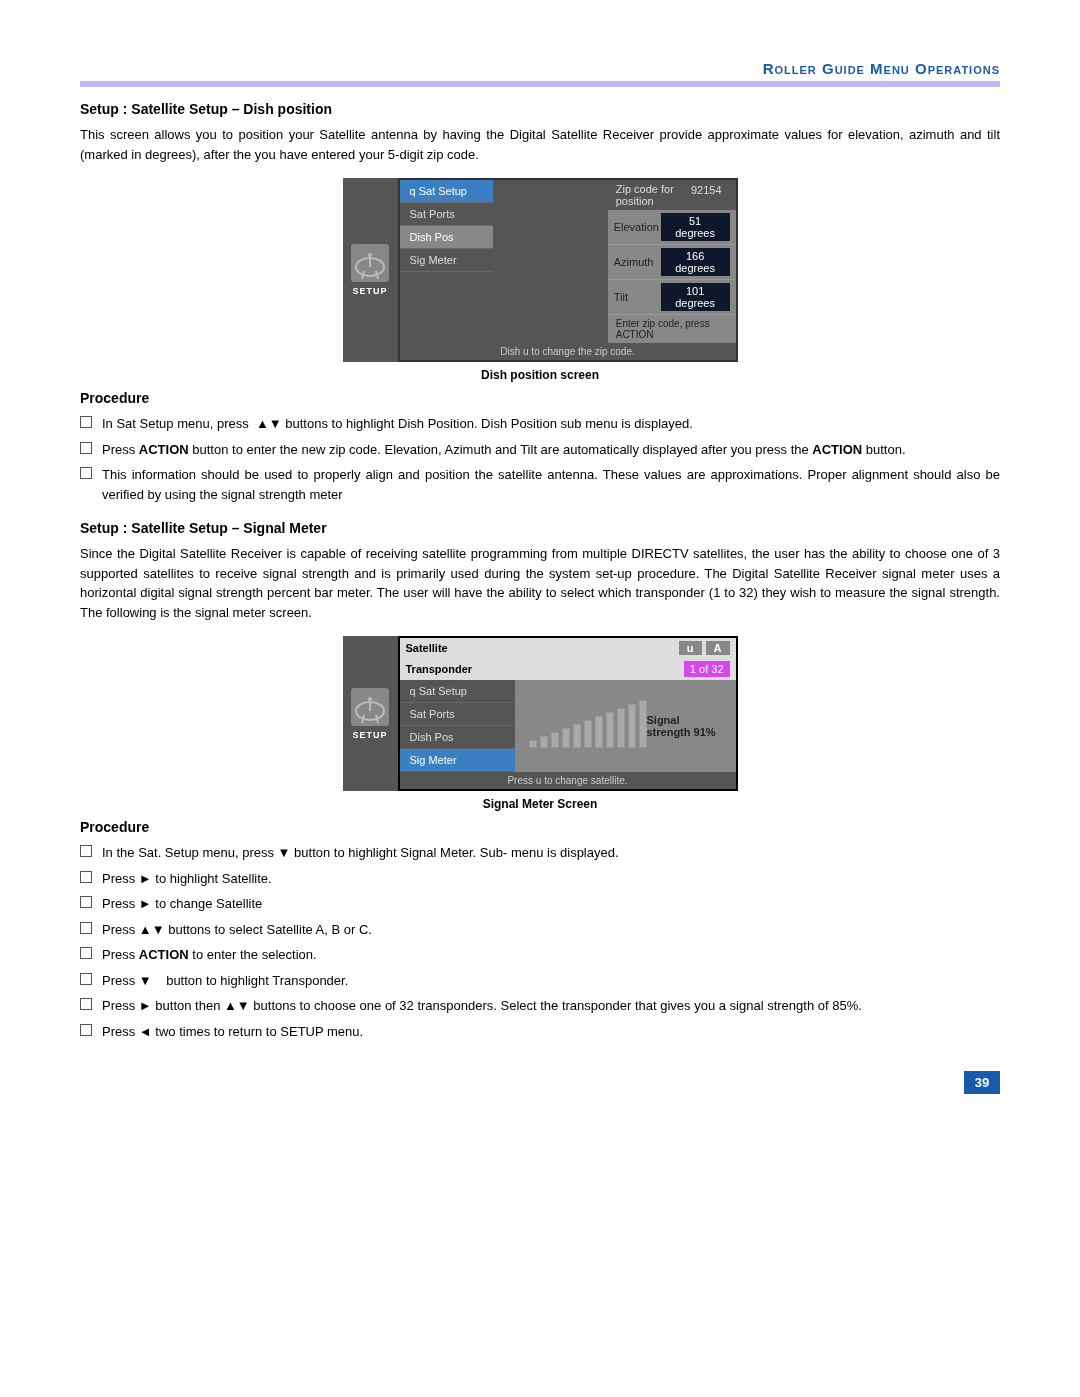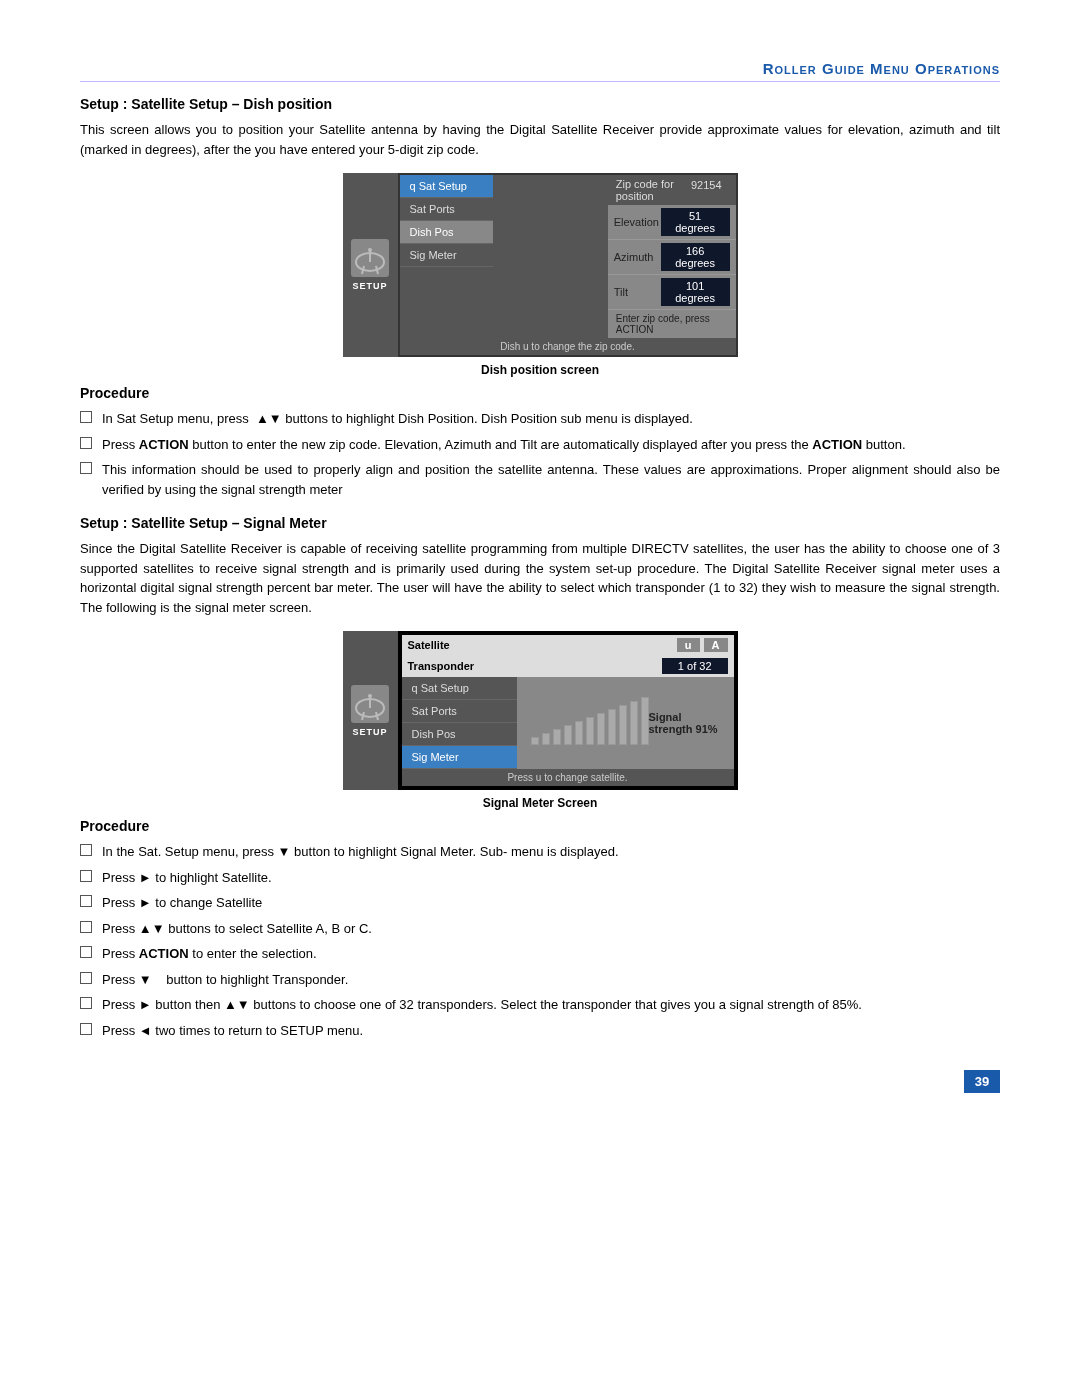--- a/index.html
+++ b/index.html
@@ -8,21 +8,21 @@
       font-family: Arial, Helvetica, sans-serif;
       font-size: 13px;
       color: #000;
       width: 1080px;
       min-height: 1397px;
       padding: 60px 80px 60px 80px;
     }
 
     
     .page-header {
-      border-bottom: 1px solid #c4b5fd;
+      border-bottom: 6px solid #c4b5fd;
       margin-bottom: 14px;
       padding-bottom: 4px;
       text-align: right;
     }
     .page-header-title {
       font-size: 15px;
       color: #1a5aab;
       font-variant: small-caps;
       font-weight: bold;
       letter-spacing: 1px;
@@ -184,21 +184,21 @@
       border: 1.5px solid #555;
       margin-right: 10px;
       margin-top: 2px;
       flex-shrink: 0;
     }
 
     
     .signal-screen {
       background: #555;
       width: 340px;
-      border: 4px solid #000000;
+      border: 2px solid #000000;
       font-size: 11px;
       color: #fff;
     }
     .signal-header {
       background: #ddd;
       color: #000;
       display: flex;
       align-items: center;
       padding: 3px 6px;
       font-size: 11px;
@@ -227,23 +227,23 @@
       display: flex;
       align-items: center;
       padding: 3px 6px;
       font-size: 11px;
     }
     .signal-transponder-label {
       flex: 1;
       font-weight: bold;
     }
     .signal-transponder-val {
-      background: #0f172a;
-      color: #fff;
-      padding: 2px 16px;
+      background: #d946ef;
+      color: #fff;
+      padding: 2px 6px;
       font-size: 11px;
     }
 
     .signal-body {
       display: flex;
     }
     .signal-menu {
       width: 115px;
       background: #555;
     }

